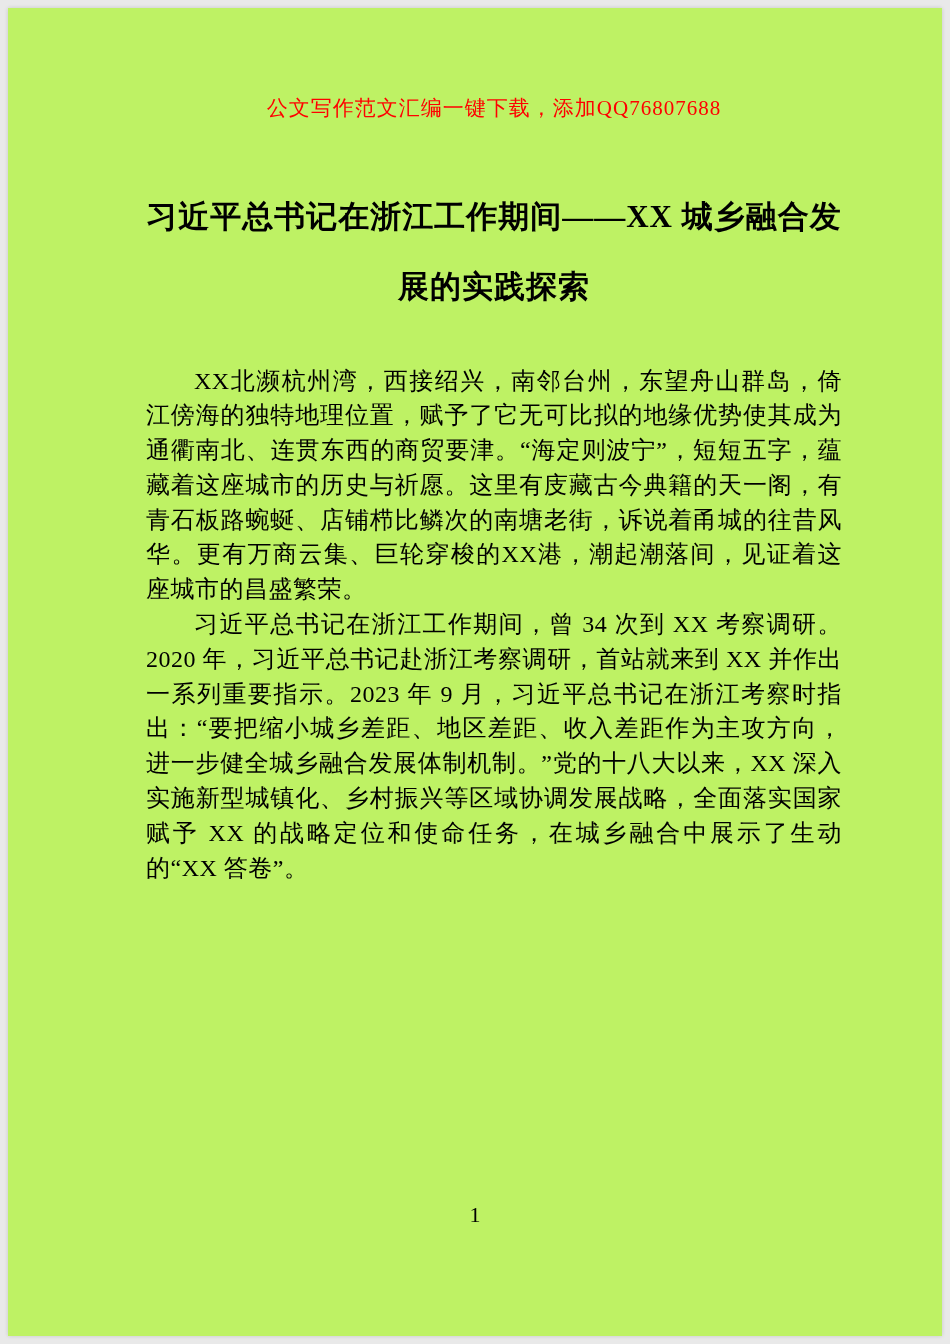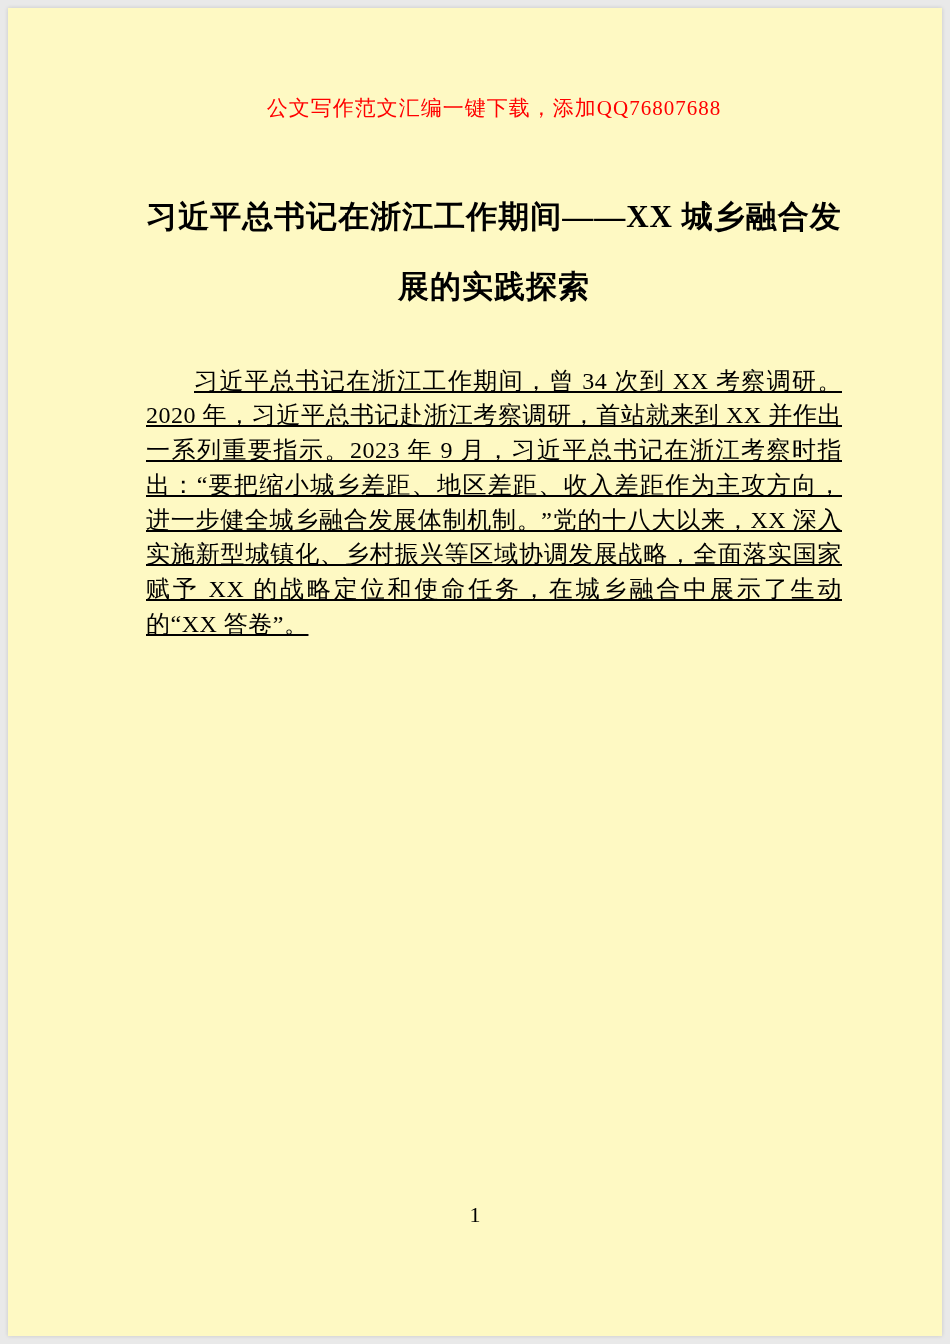--- a/index.html
+++ b/index.html
@@ -6,21 +6,21 @@
     margin: 0;
     padding: 0;
     background: #e9e9e9;
     font-family: "Liberation Serif", "DejaVu Serif", serif;
   }
   .page {
     position: relative;
     width: 934px;
     height: 1328px;
     margin: 8px auto;
-    background: #fef9c3;
+    background: #bef264;
     box-shadow: 0 0 4px rgba(0,0,0,0.15);
     overflow: hidden;
   }
   .page-inner {
     padding: 0 100px 0 138px;
     box-sizing: border-box;
   }
   .top-notice {
     margin-top: 86px;
     text-align: center;
@@ -43,22 +43,20 @@
     color: #000000;
     line-height: 1.45;
     text-align: justify;
     letter-spacing: 0.5px;
   }
   .para {
     margin: 0;
     text-indent: 2em;
   }
   .para-gap {
-    margin-top: 34px;
-    text-decoration: underline;
   }
   .para-bold {
     font-weight: bold;
   }
   .page-footer {
     position: absolute;
     bottom: 108px;
     left: 0;
     width: 100%;
     text-align: center;
@@ -70,20 +68,21 @@
 <body>
 
 <div class="page">
   <div class="page-inner">
 
     <div class="top-notice">公文写作范文汇编一键下载，添加QQ76807688</div>
 
     <h1 class="doc-title">习近平总书记在浙江工作期间——XX 城乡融合发展的实践探索</h1>
 
     <div class="doc-body">
+      <p class="para">XX北濒杭州湾，西接绍兴，南邻台州，东望舟山群岛，倚江傍海的独特地理位置，赋予了它无可比拟的地缘优势使其成为通衢南北、连贯东西的商贸要津。“海定则波宁”，短短五字，蕴藏着这座城市的历史与祈愿。这里有庋藏古今典籍的天一阁，有青石板路蜿蜒、店铺栉比鳞次的南塘老街，诉说着甬城的往昔风华。更有万商云集、巨轮穿梭的XX港，潮起潮落间，见证着这座城市的昌盛繁荣。</p>
 
       <p class="para para-gap">习近平总书记在浙江工作期间，曾 34 次到 XX 考察调研。2020 年，习近平总书记赴浙江考察调研，首站就来到 XX 并作出一系列重要指示。2023 年 9 月，习近平总书记在浙江考察时指出：“要把缩小城乡差距、地区差距、收入差距作为主攻方向，进一步健全城乡融合发展体制机制。”党的十八大以来，XX 深入实施新型城镇化、乡村振兴等区域协调发展战略，全面落实国家赋予 XX 的战略定位和使命任务，在城乡融合中展示了生动的“XX 答卷”。</p>
 
 
     </div>
   </div>
 
   <div class="page-footer">1</div>
 </div>
 

